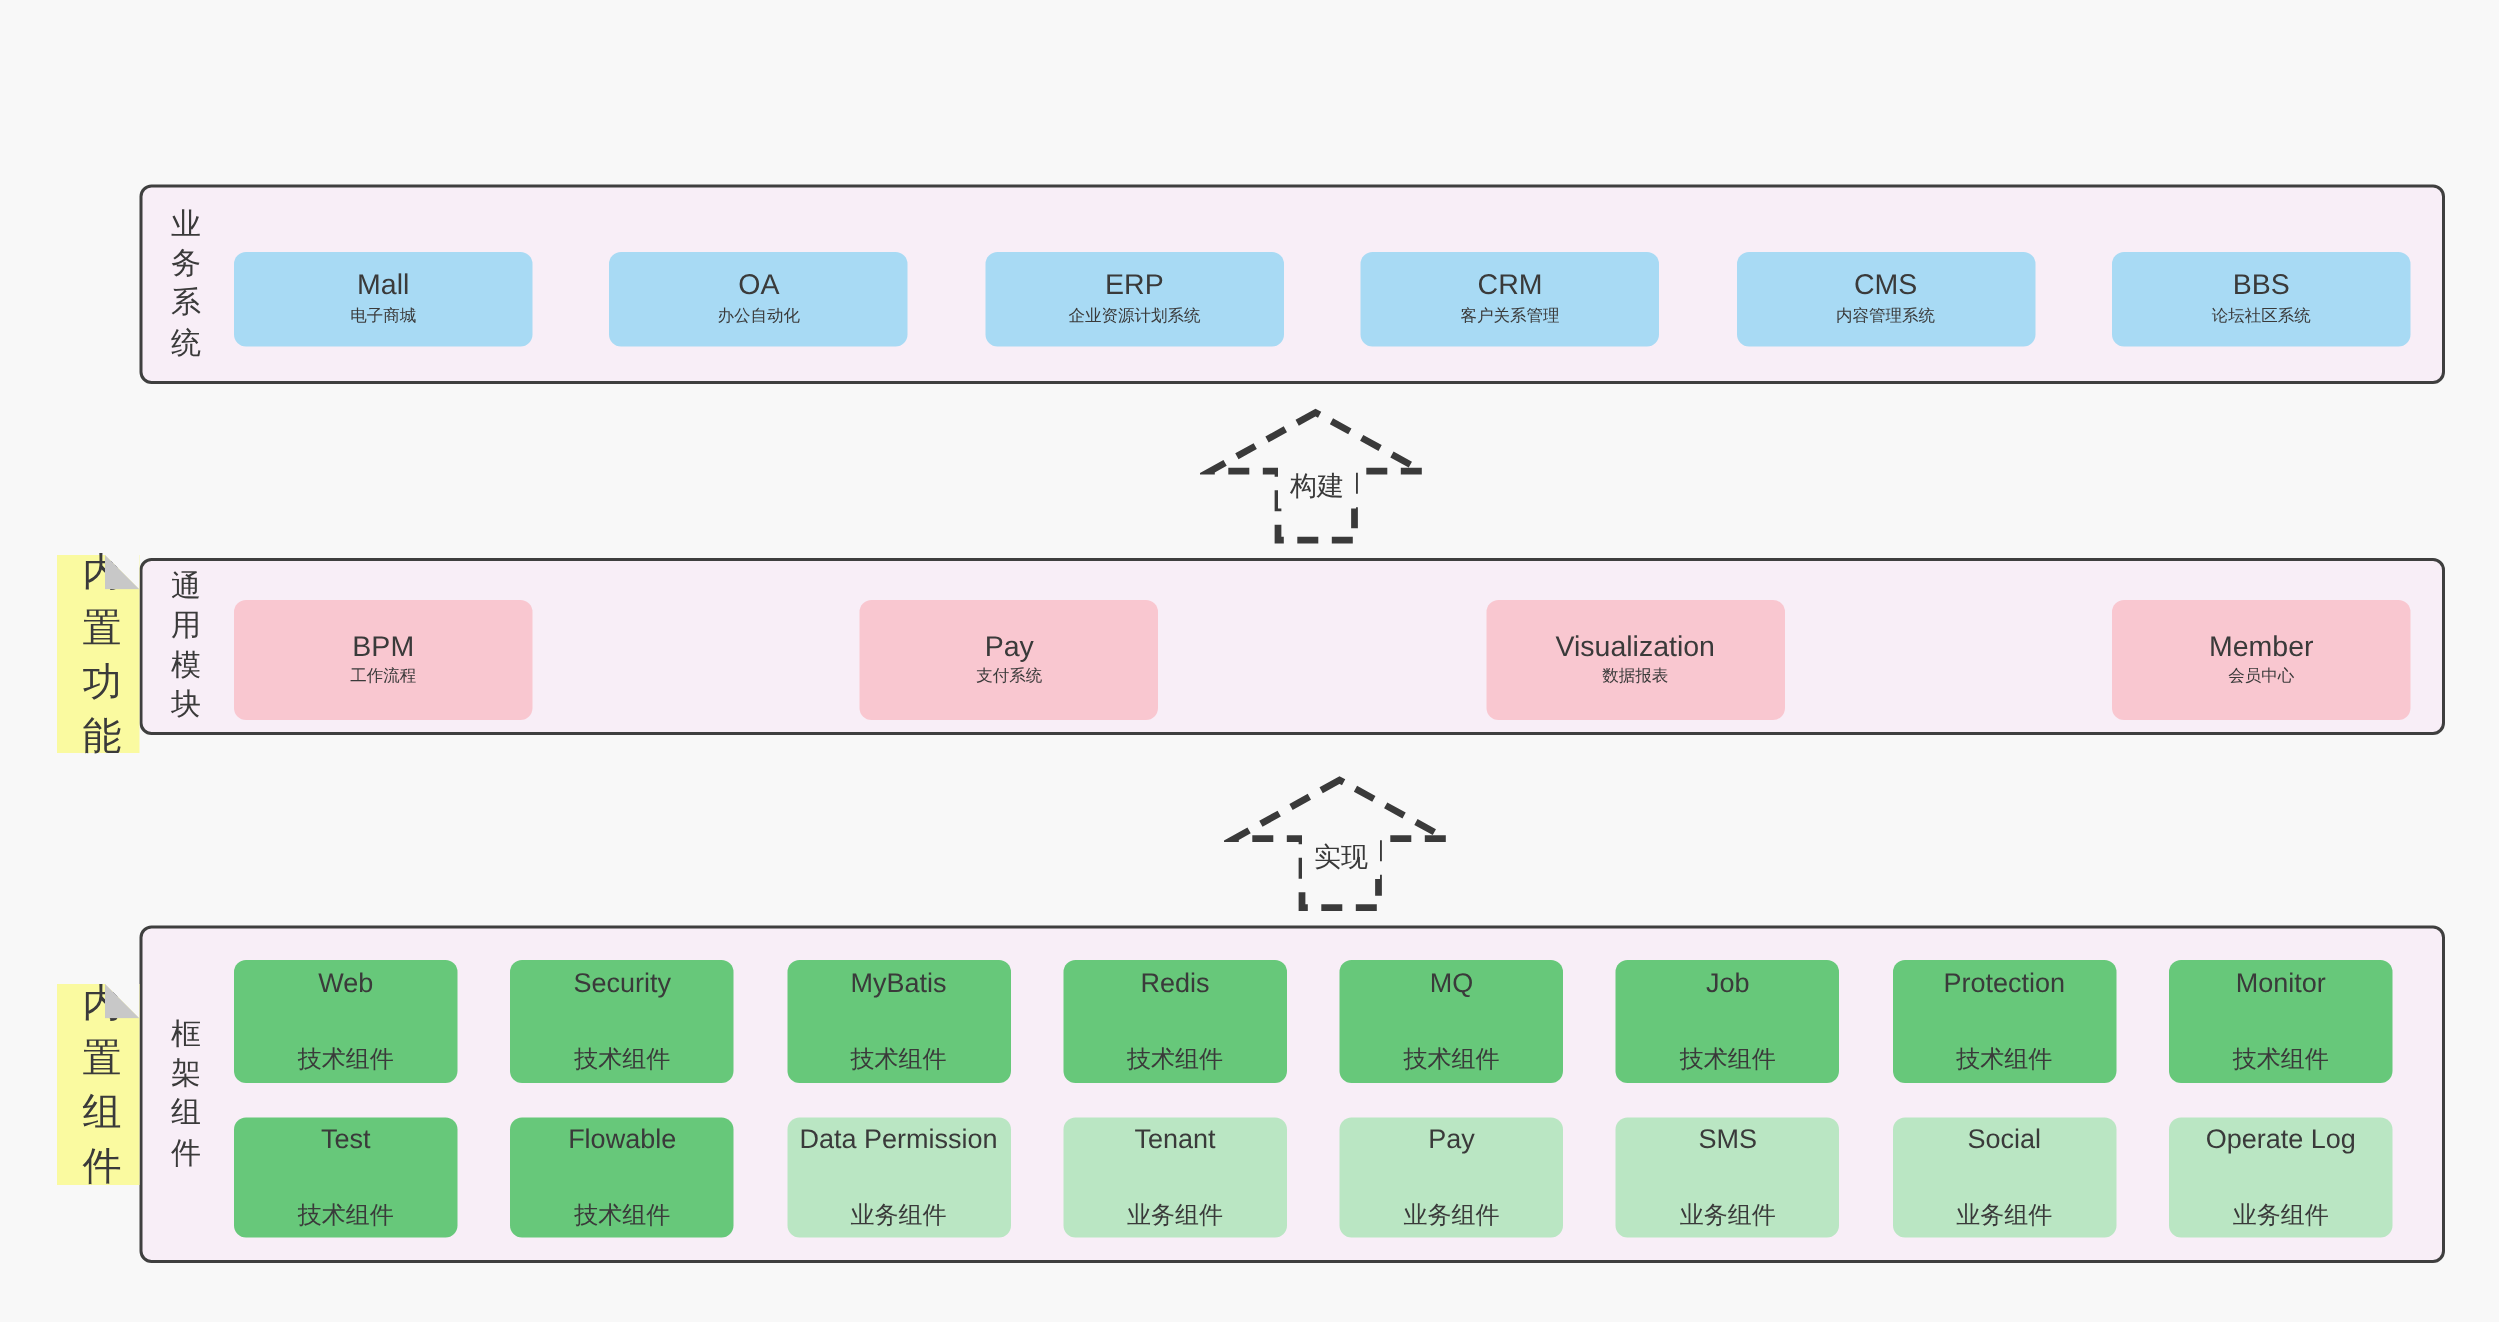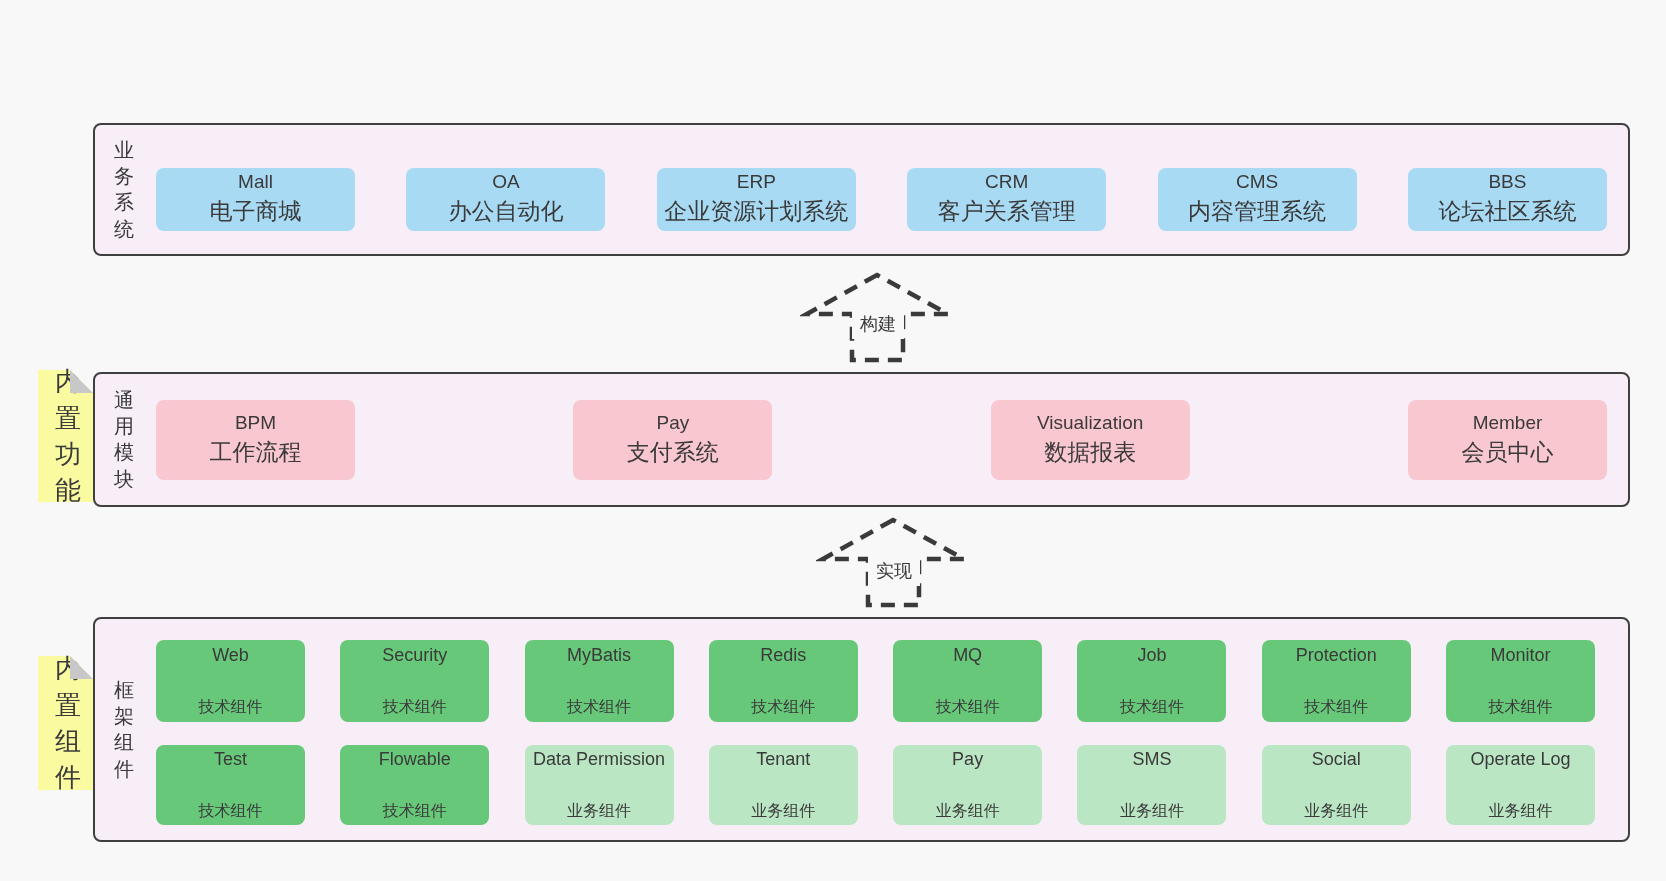--- a/index.html
+++ b/index.html
@@ -17,32 +17,32 @@
   .band{position:absolute;left:93px;width:1537px;background:var(--band-bg);
         border:2px solid var(--band-border);border-radius:8px;z-index:1;}
   .band-label{position:absolute;left:16px;top:50%;transform:translateY(-50%);
         width:26px;text-align:center;font-size:20px;line-height:1.32;
         letter-spacing:0;word-break:break-all;color:var(--text);}
 
   .boxes{position:absolute;left:61px;display:flex;justify-content:space-between;}
   .box{border-radius:8px;display:flex;flex-direction:column;align-items:center;
        justify-content:center;text-align:center;padding:4px 6px;}
   .box-name{font-size:19px;line-height:1.3;}
-  .box-desc{font-size:23px;line-height:1.45;}
+  .box-desc{font-size:11px;line-height:1.45;}
   .band3 .box-name{font-size:18px;}
   .band3 .box-desc{font-size:16px;margin-top:28px;}
   .blue{background:var(--blue);} .red{background:var(--red);}
   .pink{background:var(--pink);} .green{background:var(--green);}
   .lightgreen{background:var(--lightgreen);}
 
   .band1{top:123px;height:133px;}
   .band1 .boxes{top:26px;height:80px;right:21px;}
   .band1 .box{width:199px;margin-top:17px;}
 
-  .band2{top:372px;height:135px;}
+  .band2{top:372px;height:118px;}
   .band2 .boxes{top:26px;height:80px;right:21px;}
   .band2 .box{width:199px;}
 
   .band3{top:617px;height:225px;}
   .band3 .row1{top:21px;height:82px;right:33px;}
   .band3 .row2{top:126px;height:80px;right:33px;}
   .band3 .box{width:149px;}
 
   .sticky{position:absolute;left:38px;width:55px;background:var(--sticky);z-index:2;
           display:flex;align-items:center;justify-content:center;}

